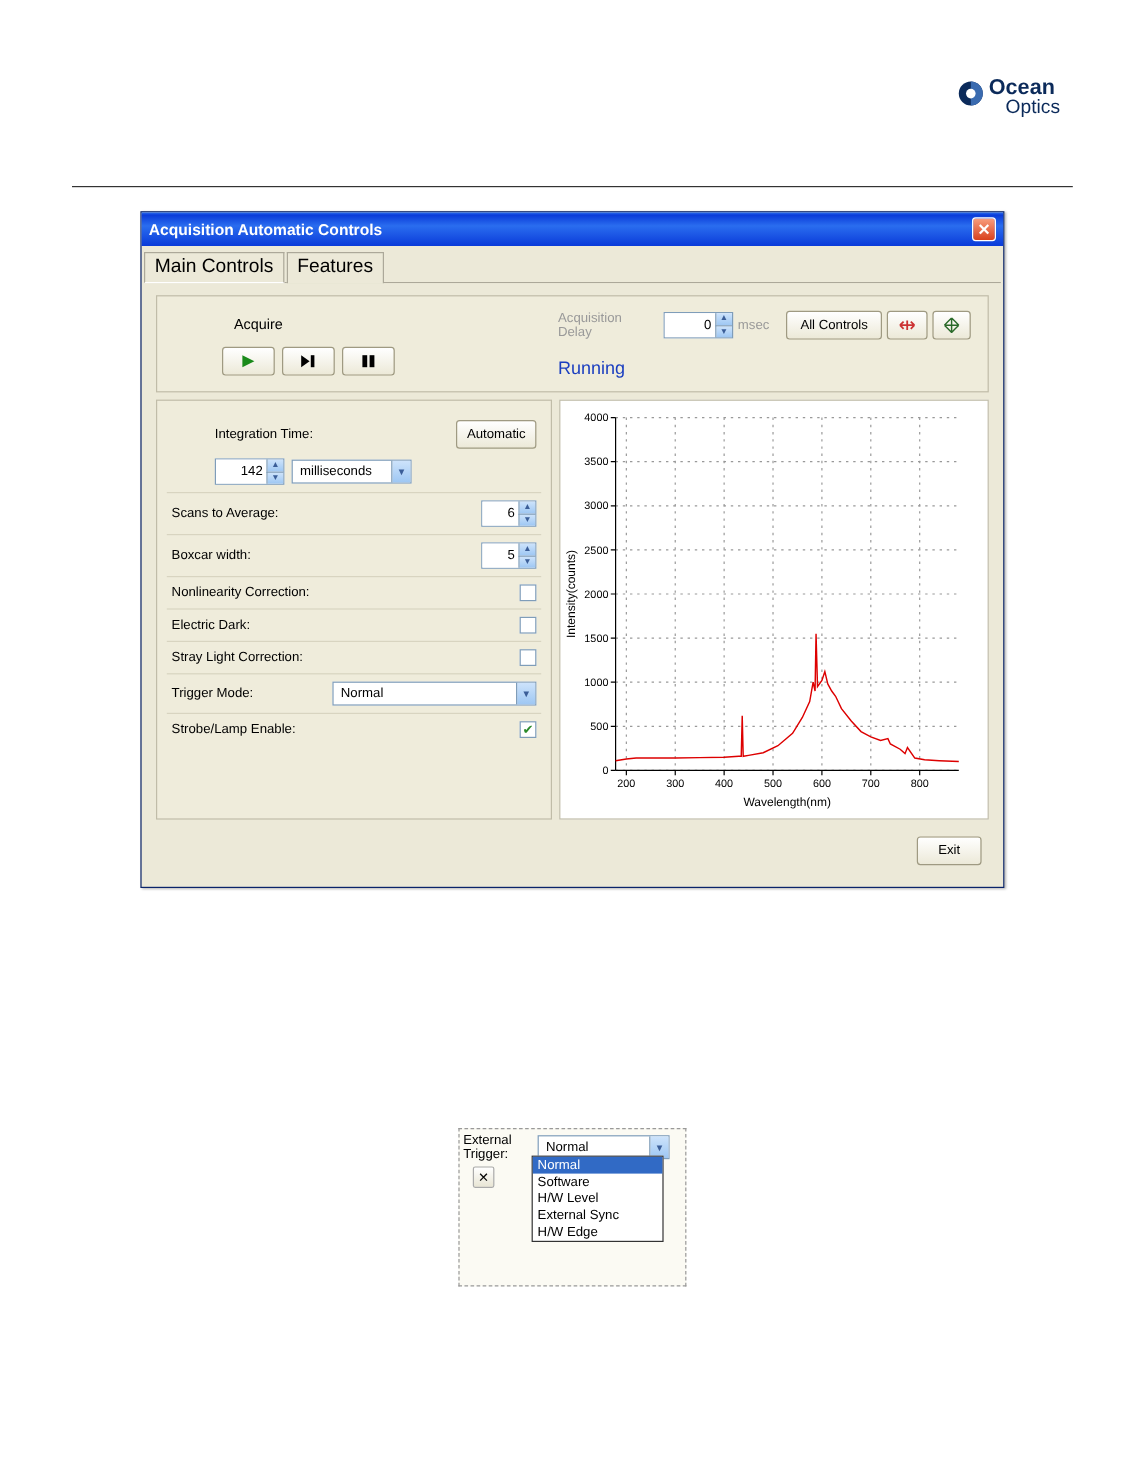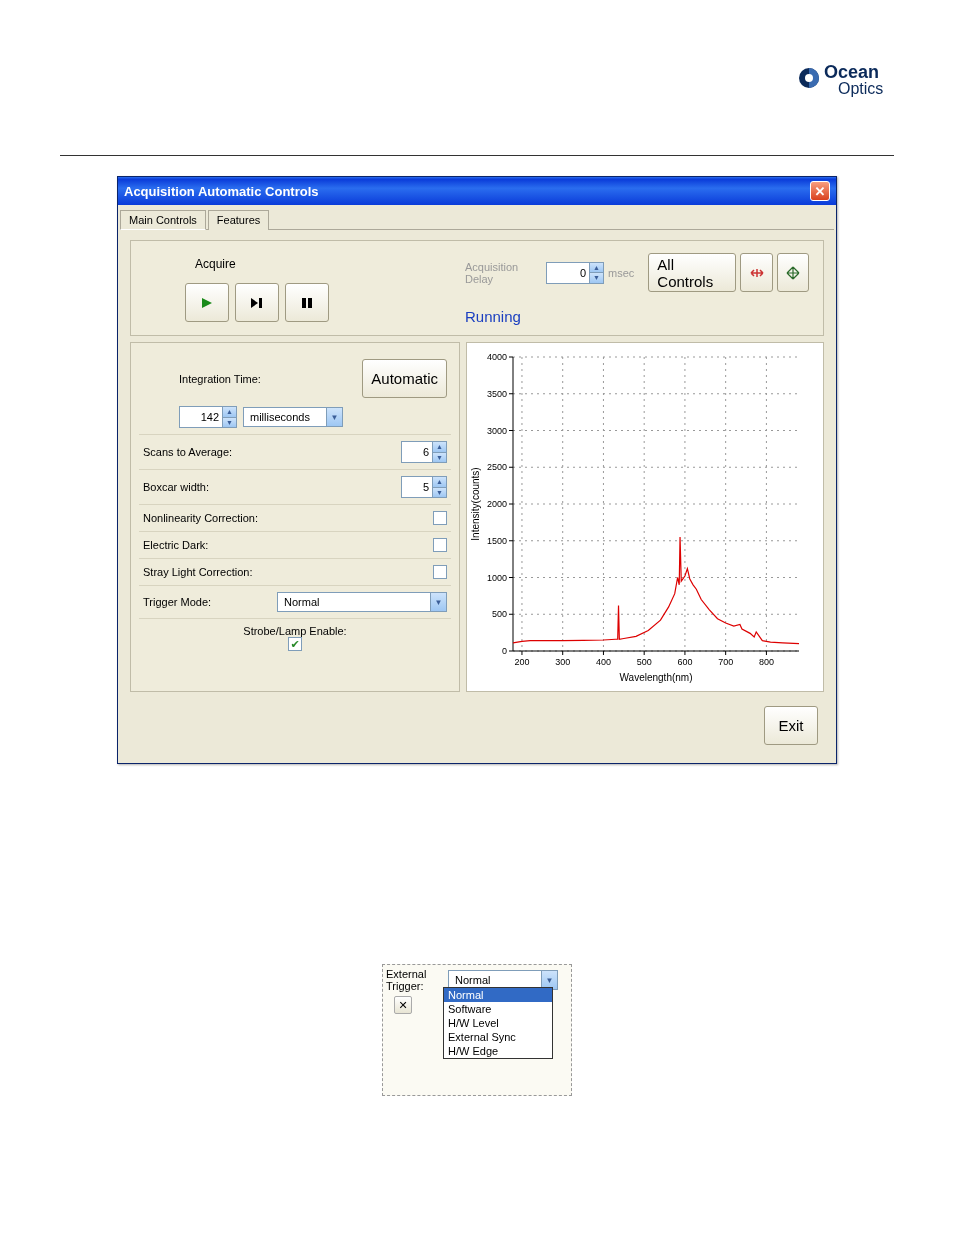--- a/index.html
+++ b/index.html
@@ -61,21 +61,21 @@
     background:#ece9d8;
     padding-top:2px;
     border-bottom:1px solid #aca899;
   }
   .tab {
     padding:3px 8px;
     border:1px solid #aca899;
     border-bottom:none;
     background:#ece9d8;
     margin-right:2px;
-    font-size:11px;
+    font-size:16px;
     position:relative;
     top:1px;
   }
   .tab.active {
     background:#fff;
     border-bottom:1px solid #fff;
     background:#ece9d8;
   }
   .tabbody {
     background:#ece9d8;
@@ -88,25 +88,25 @@
     padding:12px 14px 10px 14px;
     display:flex;
     gap:20px;
     align-items:flex-start;
   }
   .acq-left { flex:0 0 300px; }
   .acq-right { flex:1; }
   .lbl-acquire { display:inline-block; margin:4px 0 12px 50px; font-size:12px;}
   .btn {
     display:inline-flex;align-items:center;justify-content:center;
-    height:39px;min-width:44px;
+    height:24px;min-width:44px;
     border:1px solid #9f9a82;
     background:linear-gradient(#fff,#ece9d8);
     border-radius:3px;
-    font-size:15px;
+    font-size:11px;
     padding:0 8px;
   }
   .btn-row{display:flex;gap:6px;margin-left:40px;}
   .acqdelay-row{display:flex;align-items:center;gap:4px;margin-bottom:16px;}
   .acqdelay-lbl{color:#999;font-size:11px;}
   .spin {
     display:inline-flex;align-items:stretch;height:22px;
     border:1px solid #7f9db9;background:#fff;
   }
   .spin input{border:none;width:42px;text-align:right;padding:0 3px;font-size:11px;}
@@ -116,21 +116,21 @@
   .running{color:#1a3ec0;font-size:15px;}
   .middle{display:flex;gap:6px;margin-top:6px;}
   .param-panel{
     flex:0 0 330px;
     border:1px solid #c0bca8;
     background:#efecdb;
     padding:10px 8px;
   }
   .prow{display:flex;align-items:center;justify-content:space-between;padding:6px 4px;border-bottom:1px solid #d8d4c0;}
   .prow:first-child{border-bottom:none;padding-bottom:2px;}
-  .prow.last{border-bottom:none;flex-direction:column;}
+  .prow.last{border-bottom:none;}
   .checkbox{
     width:14px;height:14px;border:1px solid #7f9db9;background:#fff;display:inline-flex;align-items:center;justify-content:center;font-size:11px;color:#2a8a2a;
   }
   .select{
     display:inline-flex;align-items:center;height:20px;border:1px solid #7f9db9;background:#fff;font-size:11px;
   }
   .select span{padding:0 6px;}
   .select .dd{width:16px;height:100%;background:linear-gradient(#cde3fb,#9ec7f3);border-left:1px solid #7f9db9;display:flex;align-items:center;justify-content:center;font-size:8px;color:#3b5e98;}
   .chart-panel{
     flex:1;

